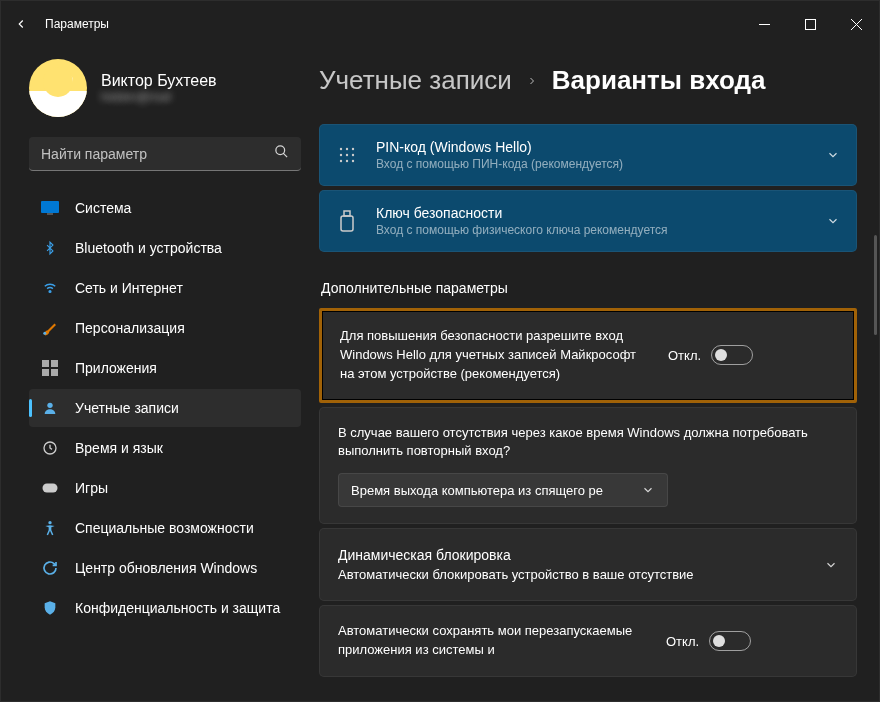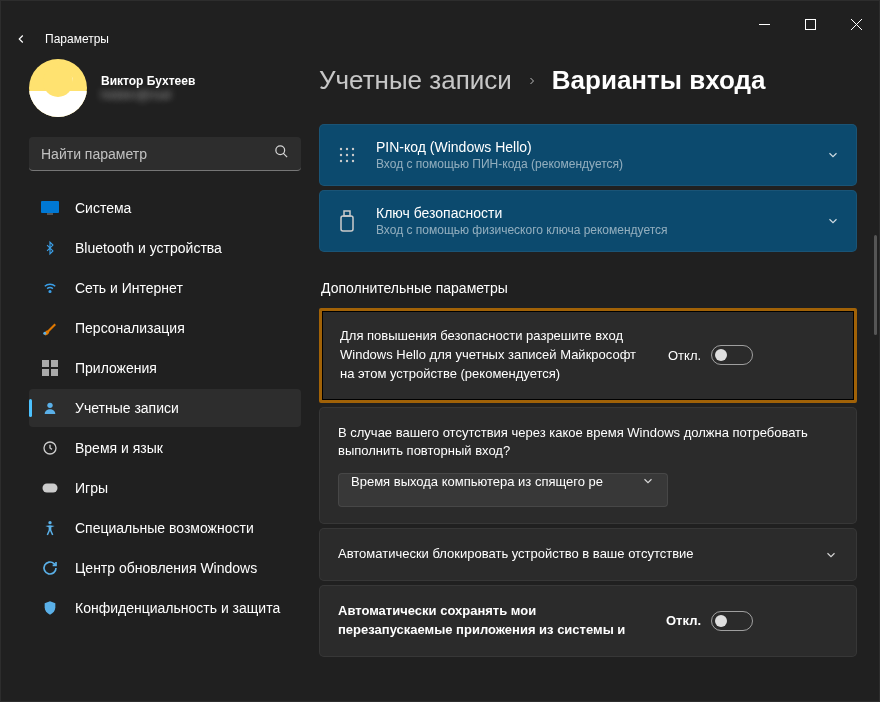--- a/index.html
+++ b/index.html
@@ -2,21 +2,21 @@
 <html><head>
 <meta charset="utf-8">
 <style>
   * { margin:0; padding:0; box-sizing:border-box; font-family:"Segoe UI",Arial,sans-serif; }
   body {
     background:#202020; color:#fff; width:880px; height:702px; overflow:hidden;
     border:1px solid rgba(255,255,255,0.06);
   }
   
   .titlebar {
-    height:46px; display:flex; align-items:flex-end; padding:0 0 0 12px;
+    height:46px; display:flex; align-items:center; padding:0 0 0 12px;
     justify-content:space-between;
   }
   .tb-left { display:flex; align-items:center; gap:16px; }
   .back-icon { width:16px; height:16px; display:flex; align-items:center; justify-content:center; cursor:pointer;}
   .app-title { font-size:12px; color:#fff; }
   .win-controls { display:flex; height:100%; }
   .win-btn { width:46px; display:flex; align-items:center; justify-content:center; cursor:pointer; }
   .win-btn svg { stroke:#fff; }
   
   .content { display:flex; height:calc(100% - 46px); }
@@ -38,21 +38,21 @@
   .avatar .eye{
     position:absolute; width:10px; height:10px; border-radius:50%; background:#fff;
     top:16px;
   }
   .avatar .eye.e1{ left:22px; }
   .avatar .eye.e2{ left:34px; }
   .avatar .eye::after{
     content:""; position:absolute; width:3px; height:3px; background:#000; border-radius:50%;
     left:3px; top:4px;
   }
-  .profile-info .name { font-size:12px; font-weight:700; }
+  .profile-info .name { font-size:16px; font-weight:400; }
   .profile-info .email {
     font-size:12px; color:transparent; text-shadow:0 0 7px rgba(255,255,255,.6);
     user-select:none;
   }
   .search {
     display:flex; align-items:center; height:34px; border-radius:4px;
     background:#2d2d2d; padding:0 12px; margin-bottom:18px;
     border-bottom:1px solid rgba(255,255,255,.35);
   }
   .search input {
@@ -97,21 +97,21 @@
   }
   .row { display:flex; align-items:center; gap:18px; }
   .row .grow { flex:1; font-size:13px; line-height:1.45;}
   .toggle-group{ display:flex; align-items:center; gap:10px; font-size:13px;}
   .toggle { width:42px; height:20px; border-radius:12px; border:1px solid rgba(255,255,255,.55);
     position:relative; cursor:pointer; flex-shrink:0;}
   .toggle::after{ content:""; position:absolute; left:3px; top:3px; width:12px; height:12px;
     background:rgba(255,255,255,.85); border-radius:50%;}
   .select {
     margin-top:12px; height:34px; background:#383838; border:1px solid rgba(255,255,255,.08);
-    border-radius:4px; display:flex; align-items:flex-start; padding:0 12px; font-size:13px;
+    border-radius:4px; display:flex; align-items:center; padding:0 12px; font-size:13px;
     width:330px; cursor:pointer; gap:10px;
   }
   .select span{flex:1; white-space:nowrap; overflow:hidden; text-overflow:ellipsis;}
   .group {
     background:#2b2b2b; border:1px solid rgba(255,255,255,.06);
     border-radius:5px; margin-bottom:4px;
   }
   .group .row{ padding:16px 18px;}
   .scrollbar-ind{
     position:absolute; right:2px; top:188px; width:3px; height:100px;
@@ -342,29 +342,30 @@
         <span>Время выхода компьютера из спящего ре</span>
         <svg class="chev" viewBox="0 0 24 24" fill="none" stroke="rgba(255,255,255,.8)" stroke-width="2">
             <path d="M6 9l6 6 6-6"></path>
           </svg>
       </div>
     </div>
 
     <div class="group">
       <div class="row">
         <div class="texts grow">
+          <div style="font-size:14px;">Динамическая блокировка</div>
           <div class="sub">Автоматически блокировать устройство в ваше отсутствие</div>
         </div>
         <svg class="chev" viewBox="0 0 24 24" fill="none" stroke-width="2">
             <path d="M6 9l6 6 6-6"></path>
           </svg>
       </div>
     </div>
 
-    <div class="setting" style="margin-bottom:16px;font-weight:bold;">
+    <div class="setting" style="margin-bottom:16px;">
       <div class="row">
         <div class="grow" style="max-width:310px;">Автоматически сохранять мои перезапускаемые приложения из системы и</div>
         <div class="toggle-group">
           <span>Откл.</span>
           <div class="toggle"></div>
         </div>
       </div>
     </div>
 
     <div class="scrollbar-ind"></div>

